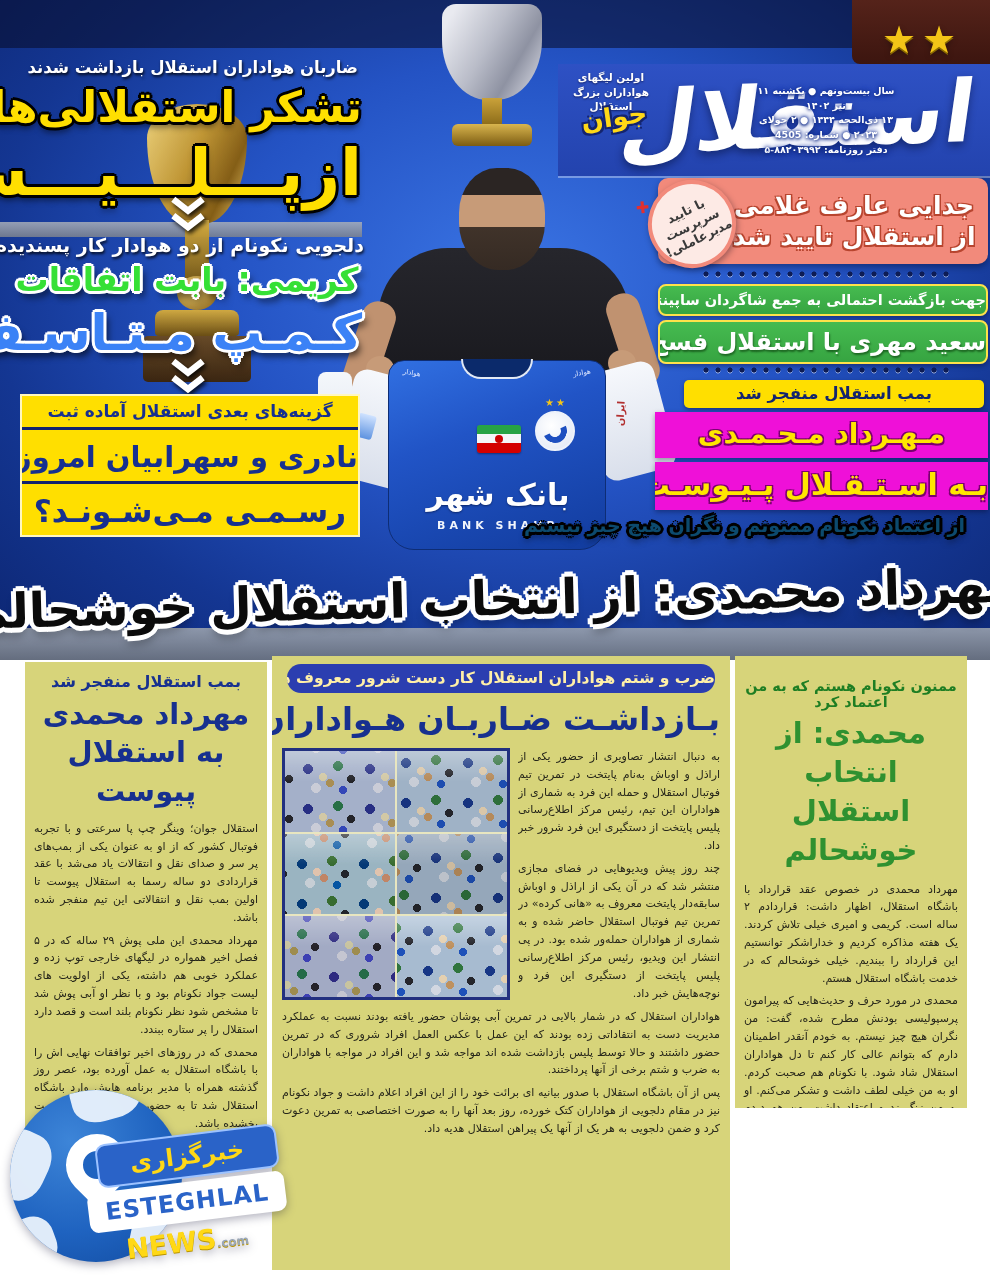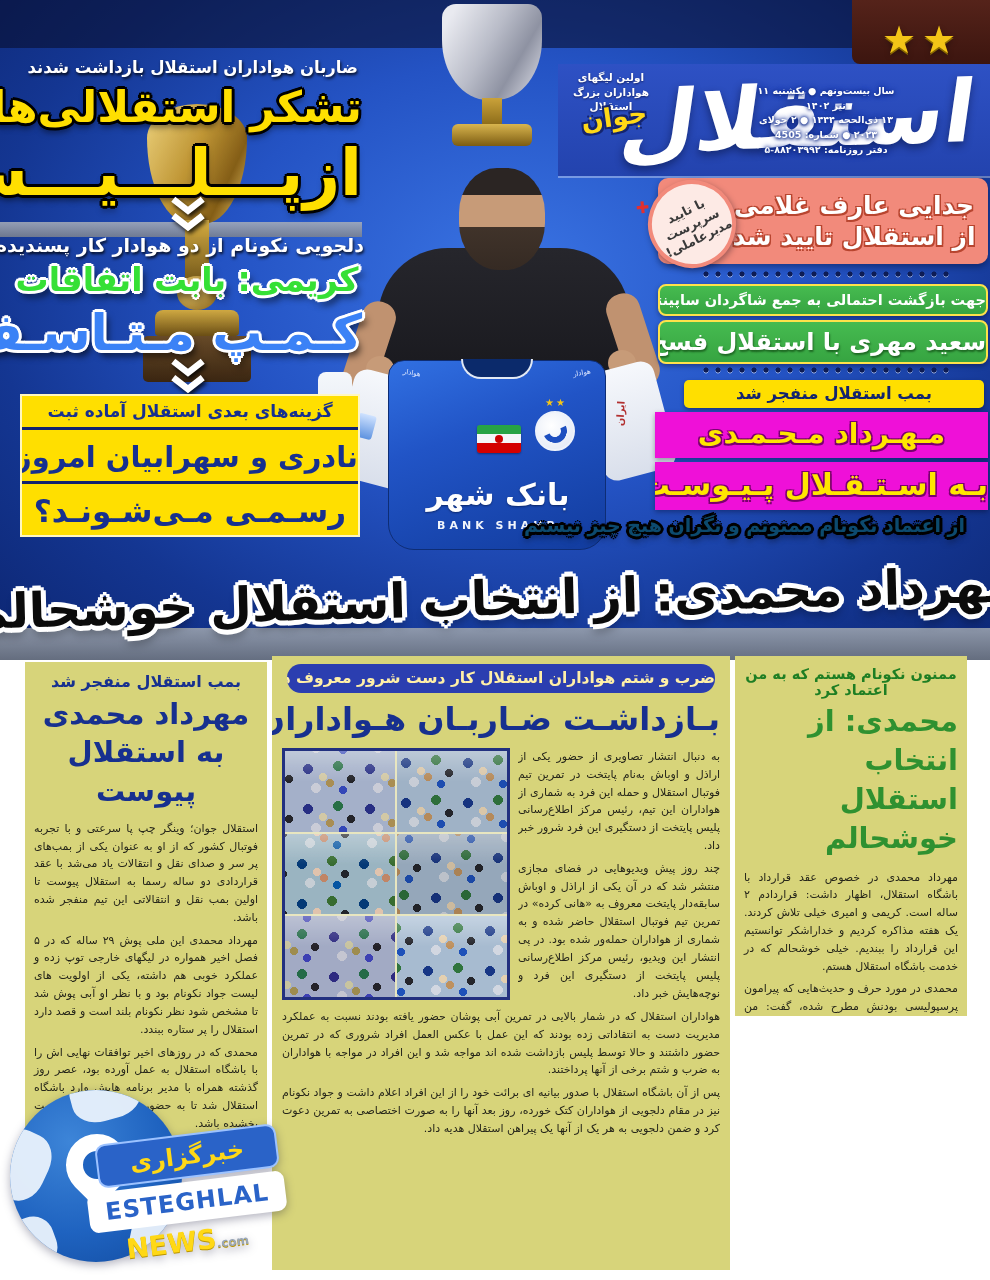--- a/index.html
+++ b/index.html
@@ -139,21 +139,21 @@
 
   
   #banner { left:0; top:548px; width:990px; height:100px; display:flex; align-items:center; justify-content:center; }
   #banner .t { font-size:48px; font-weight:900; color:#0b0b0b; transform:rotate(-1.5deg); white-space:nowrap;
     text-shadow:3px 3px 0 #fff, -3px 3px 0 #fff, 3px -3px 0 #fff, -3px -3px 0 #fff, 0 5px 0 #fff, 0 -5px 0 #fff, 5px 0 0 #fff, -5px 0 0 #fff, 0 8px 10px rgba(0,0,0,.35); }
 
   
   .panel { background:#d7d47a; }
   #col-left { left:25px; top:662px; width:242px; height:478px; padding:10px 9px; overflow:hidden; }
   #col-mid { left:272px; top:656px; width:458px; height:614px; padding:8px 10px; overflow:hidden; }
-  #col-right { left:735px; top:656px; width:232px; height:360px; padding:10px 9px; overflow:hidden; }
+  #col-right { left:735px; top:656px; width:232px; height:452px; padding:22px 9px; overflow:hidden; }
   .p-kicker-navy { color:#17308f; font-weight:900; font-size:16px; text-align:center; }
   #col-left .p-head { color:#17308f; font-weight:700; font-size:29px; line-height:1.32; text-align:center; margin:4px 0 10px; }
   .body-txt { font-size:11px; line-height:1.62; text-align:justify; color:#26261a; }
   .body-txt p { margin-bottom:5px; }
   #mid-kicker { width:428px; height:29px; margin:0 auto; background:#2b3eb0; border-radius:14px; color:#ffefa8; font-weight:bold;
     font-size:15.5px; line-height:29px; text-align:center; white-space:nowrap; overflow:hidden; }
   #mid-head { text-align:center; font-weight:900; color:#17308f; font-size:32px; line-height:1.28; margin:6px 0 8px; white-space:nowrap; }
   #mid-head .grn { color:#1e7e23; }
   #mid-row { display:flex; gap:8px; }
   #mid-text { flex:1; height:252px; overflow:hidden; }
@@ -170,21 +170,21 @@
       radial-gradient(circle 4px at 44px 33px, #1d4db0 97%, transparent),
       radial-gradient(circle 4px at 31px 26px, #b58a5a 97%, transparent);
     background-size:100% 100%, 62px 40px, 62px 40px, 62px 40px, 62px 40px, 62px 40px, 62px 40px, 62px 40px; }
   .crowd:nth-child(2) { background-position:0 0, 14px 6px,14px 6px,14px 6px,14px 6px,14px 6px,14px 6px,14px 6px; filter:hue-rotate(12deg); }
   .crowd:nth-child(3) { background-position:0 0, 30px 12px,30px 12px,30px 12px,30px 12px,30px 12px,30px 12px,30px 12px; filter:brightness(.94); }
   .crowd:nth-child(4) { background-position:0 0, 8px 18px,8px 18px,8px 18px,8px 18px,8px 18px,8px 18px,8px 18px; filter:hue-rotate(-14deg); }
   .crowd:nth-child(5) { background-position:0 0, 22px 3px,22px 3px,22px 3px,22px 3px,22px 3px,22px 3px,22px 3px; filter:brightness(1.05); }
   .crowd:nth-child(6) { background-position:0 0, 40px 9px,40px 9px,40px 9px,40px 9px,40px 9px,40px 9px,40px 9px; filter:hue-rotate(18deg) brightness(.97); }
   #mid-bottom { margin-top:8px; height:215px; overflow:hidden; }
   #col-right .p-kicker-grn { color:#1e7e23; font-weight:900; font-size:14.5px; text-align:center; }
-  #col-right .p-head { color:#2f9130; font-weight:900; font-size:29px; line-height:1.35; margin:4px 0 10px; }
+  #col-right .p-head { color:#2f9130; font-weight:900; font-size:29px; line-height:1.35; text-align:center; margin:4px 0 10px; }
 
   
   #watermark { left:8px; top:1082px; width:274px; height:192px; z-index:12; filter:drop-shadow(0 3px 5px rgba(0,0,40,.3)); }
   #wm-ball { position:absolute; left:2px; top:8px; width:172px; height:172px; border-radius:50%;
     background:radial-gradient(circle at 35% 30%, #3d85d8, #1f63c0 55%, #114a9e 100%); overflow:hidden; }
   .wm-patch { position:absolute; background:#eaf2fc; border-radius:40%; opacity:.95; }
   #wm-p1 { left:-18px; top:40px; width:56px; height:70px; transform:rotate(25deg); }
   #wm-p2 { left:60px; top:-22px; width:70px; height:52px; transform:rotate(-15deg); }
   #wm-p3 { left:120px; top:120px; width:64px; height:60px; transform:rotate(12deg); }
   #wm-p4 { left:-6px; top:128px; width:52px; height:52px; transform:rotate(-20deg); }

